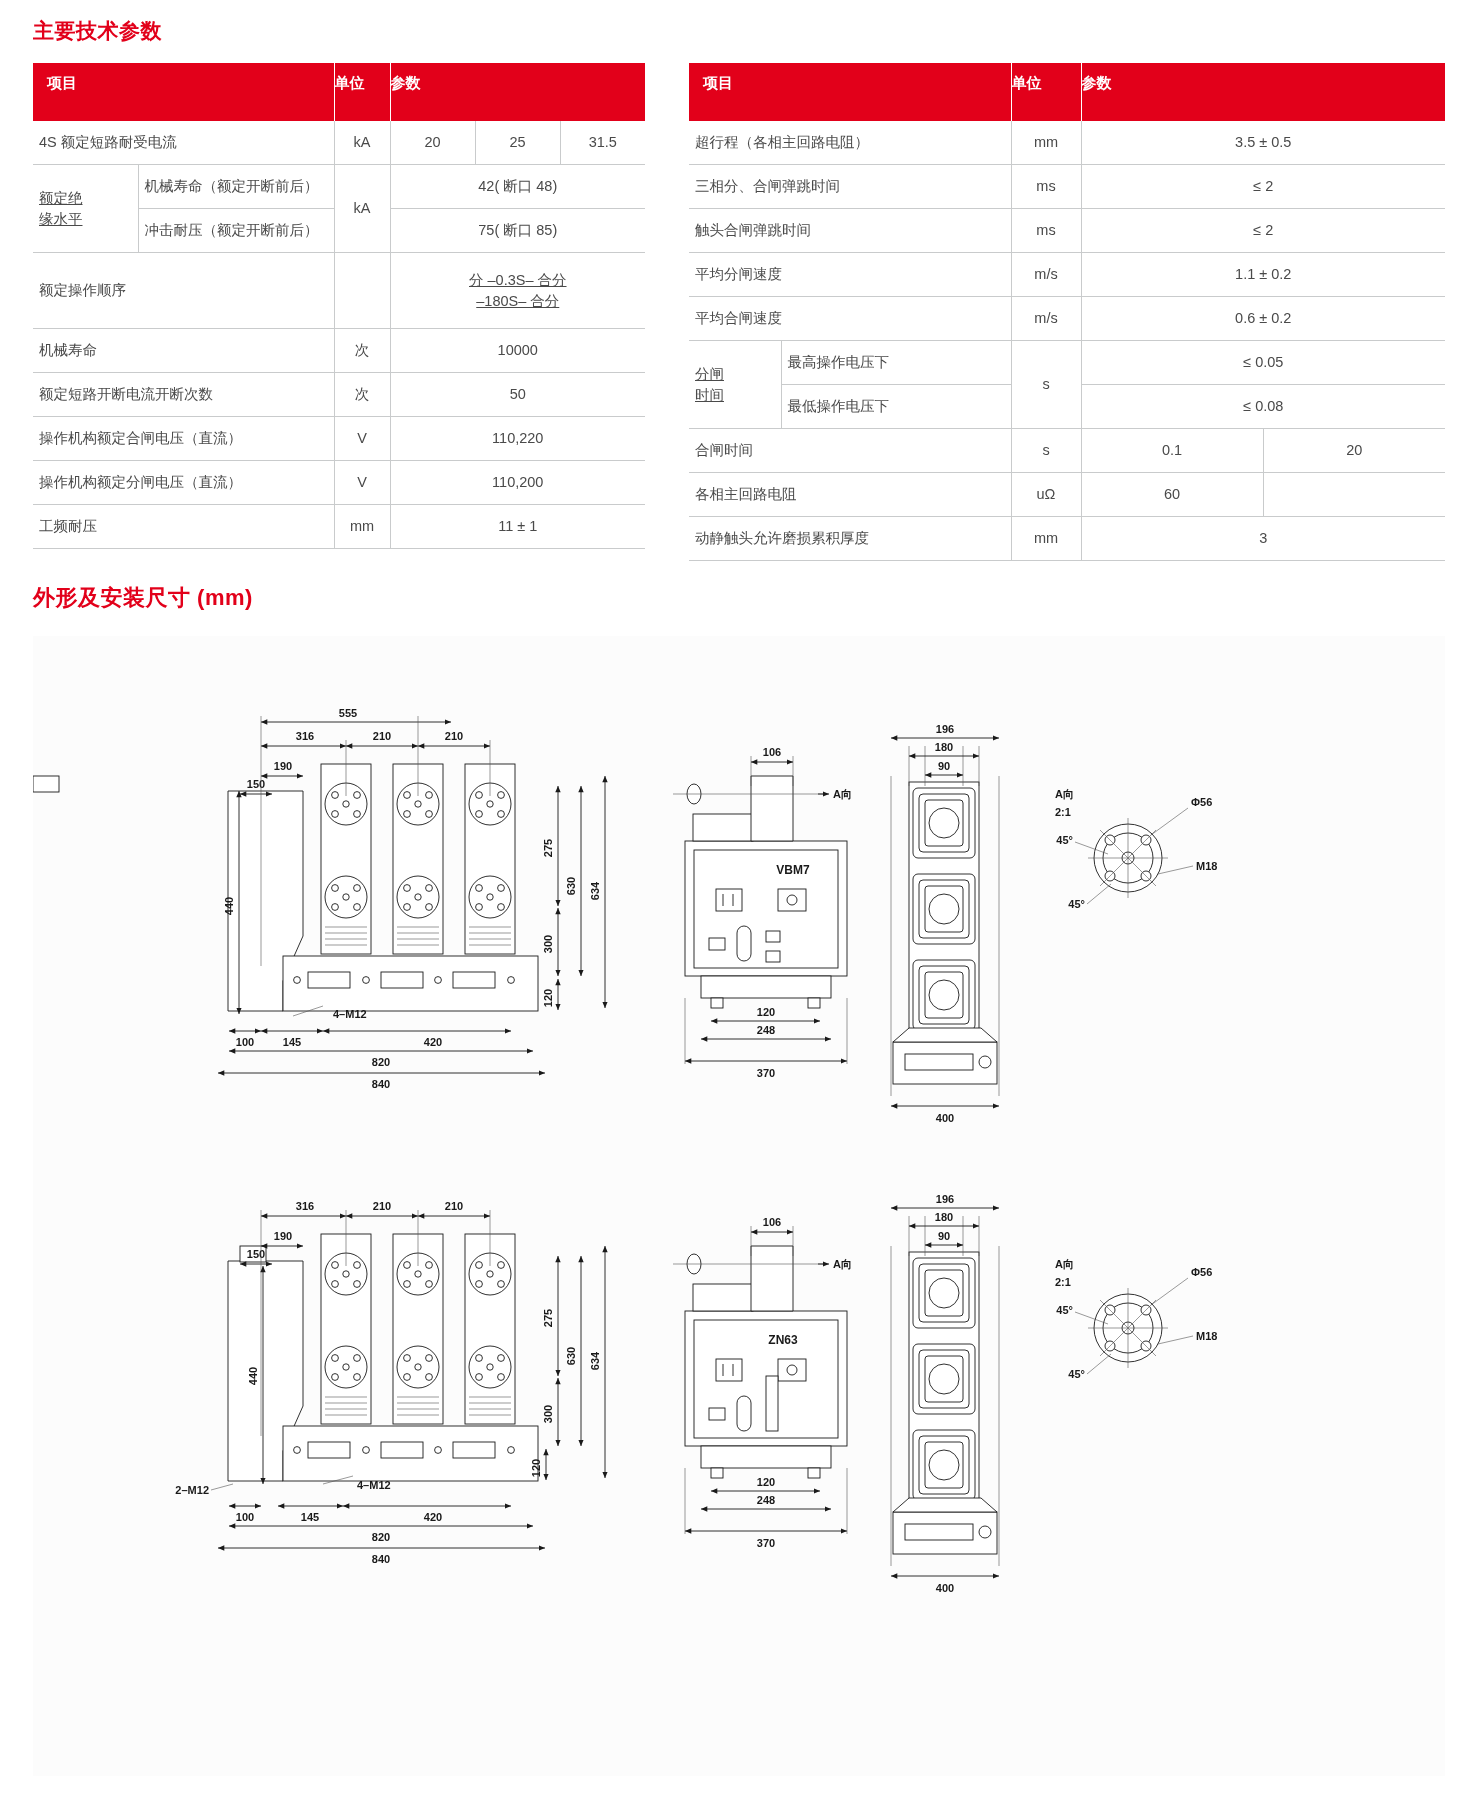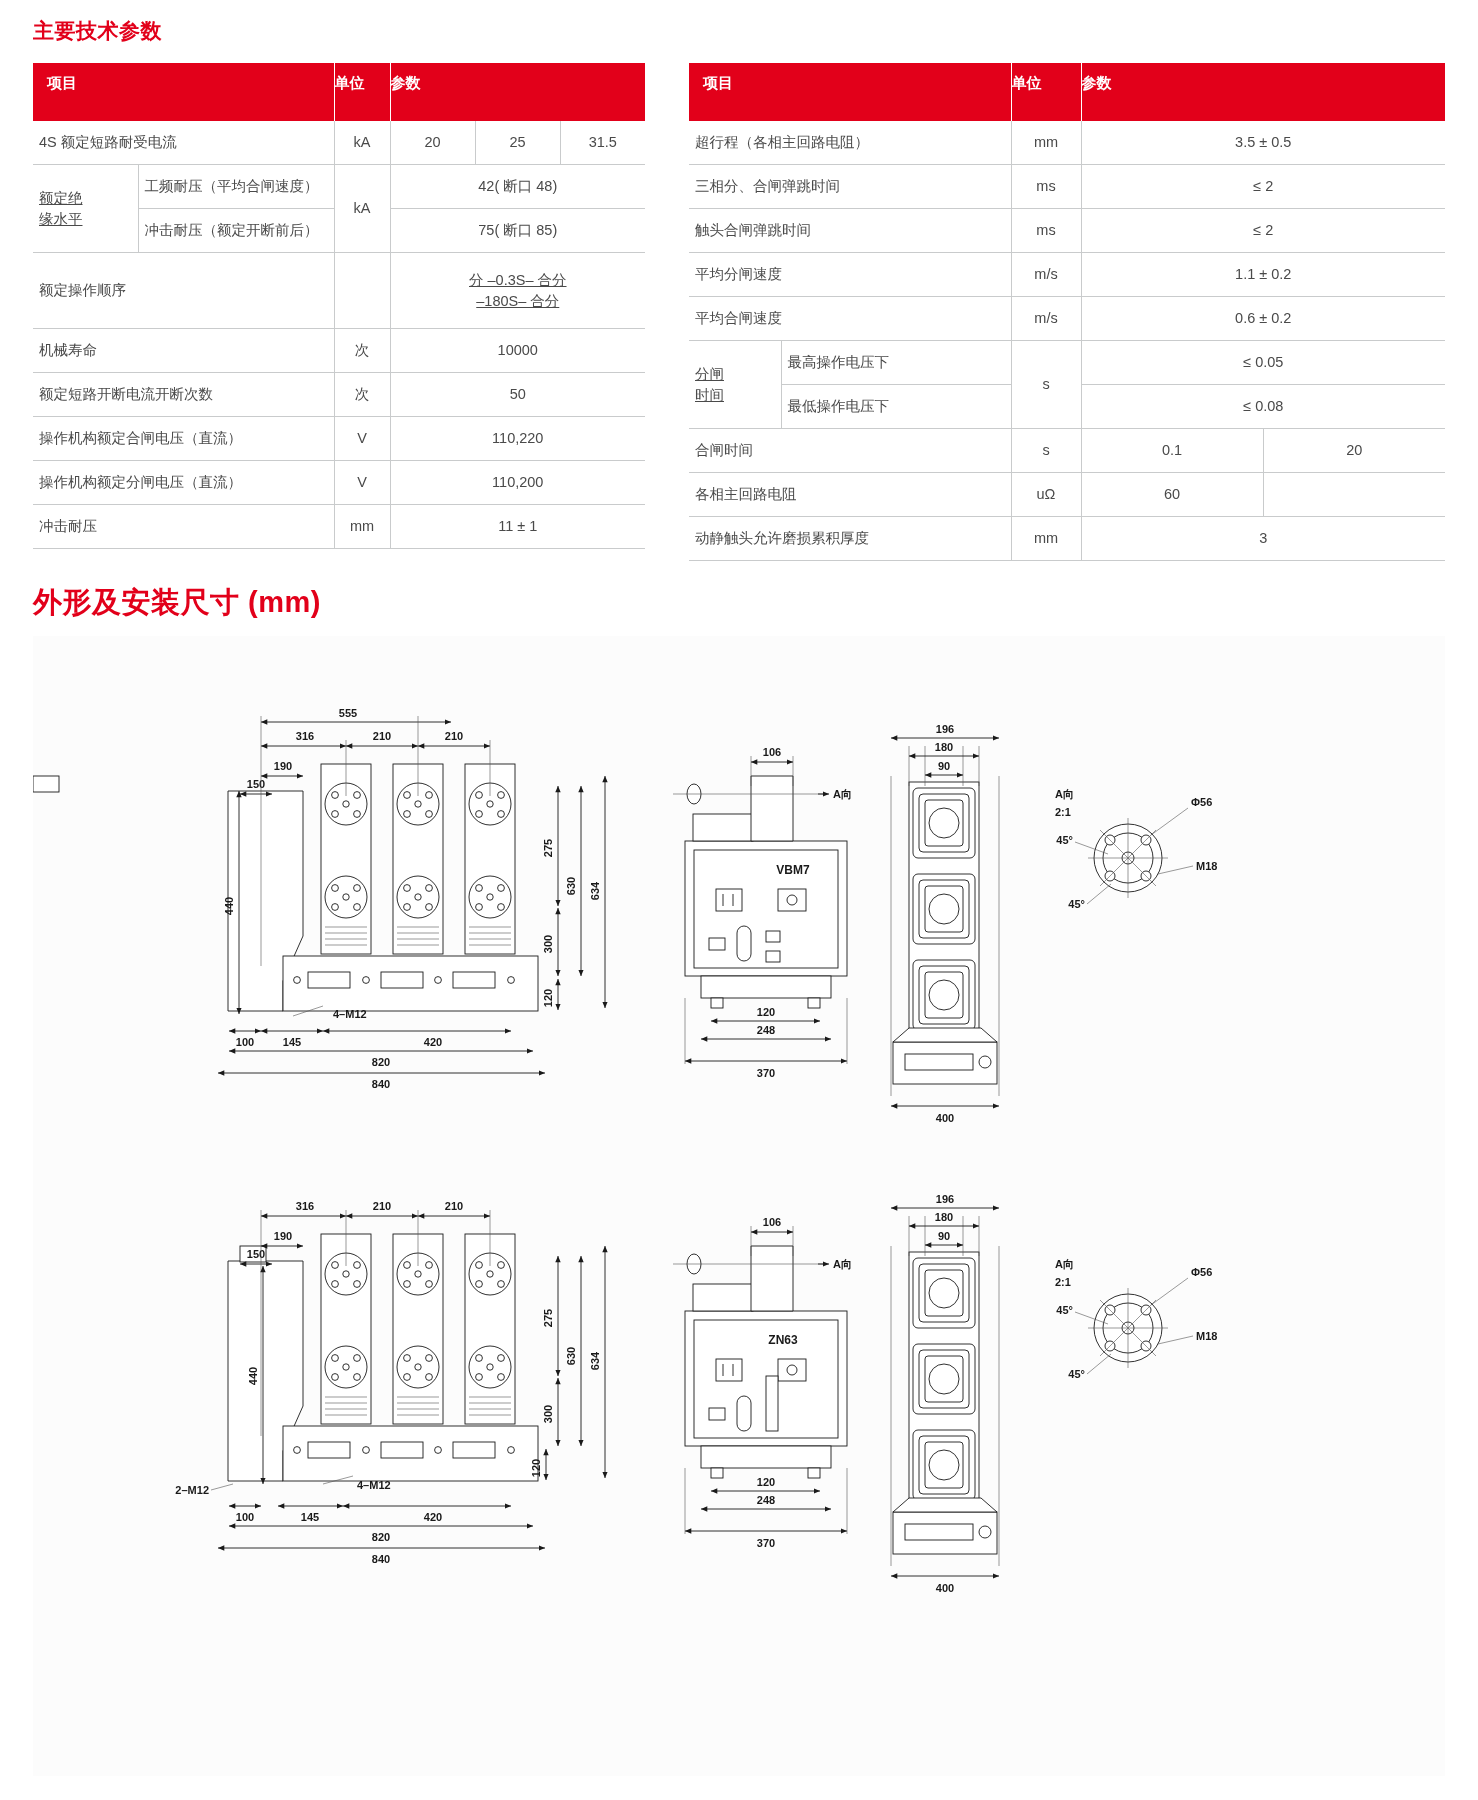--- a/index.html
+++ b/index.html
@@ -14,21 +14,21 @@
 
   
   .section-title{
     color:#e2001a;
     font-size:21px;
     font-weight:700;
     letter-spacing:.5px;
     margin:0;
   }
   #heading-specs{position:absolute;left:33px;top:17px;}
-  #heading-dims{position:absolute;left:33px;top:583px;font-size:29px;}
+  #heading-dims{position:absolute;left:33px;top:583px;font-size:22px;}
 
   
   .tbl-wrap{position:absolute;top:63px;}
   #tbl-left{left:33px;width:612px;}
   #tbl-right{left:689px;width:756px;}
 
   table.spec{
     border-collapse:collapse;
     width:100%;
     table-layout:fixed;
@@ -116,21 +116,21 @@
           <td class="ctr">20</td>
           <td class="ctr">25</td>
           <td class="ctr">31.5</td>
         </tr>
 
         <tr>
           <td class="lbl two-line" rowspan="2">
             <span>额定绝</span><br>
             <span>缘水平</span>
           </td>
-          <td class="lbl sub-lbl">工频耐压（平均合闸速度）</td>
+          <td class="lbl sub-lbl">机械寿命（额定开断前后）</td>
           <td class="ctr" rowspan="2">kA</td>
           <td class="ctr" colspan="3">42( 断口 48)</td>
         </tr>
         <tr>
           <td class="lbl sub-lbl">冲击耐压（额定开断前后）</td>
           <td class="ctr" colspan="3">75( 断口 85)</td>
         </tr>
 
         <tr style="height:76px">
           <td class="lbl" colspan="2">额定操作顺序</td>
@@ -155,21 +155,21 @@
           <td class="lbl" colspan="2">操作机构额定合闸电压（直流）</td>
           <td class="ctr">V</td>
           <td class="ctr" colspan="3">110,220</td>
         </tr>
         <tr>
           <td class="lbl" colspan="2">操作机构额定分闸电压（直流）</td>
           <td class="ctr">V</td>
           <td class="ctr" colspan="3">110,200</td>
         </tr>
         <tr>
-          <td class="lbl" colspan="2">冲击耐压</td>
+          <td class="lbl" colspan="2">工频耐压</td>
           <td class="ctr">mm</td>
           <td class="ctr" colspan="3">11 ± 1</td>
         </tr>
       </tbody>
     </table>
   </div>
 
   <div class="tbl-wrap" id="tbl-right">
     <table class="spec">
       <colgroup>

